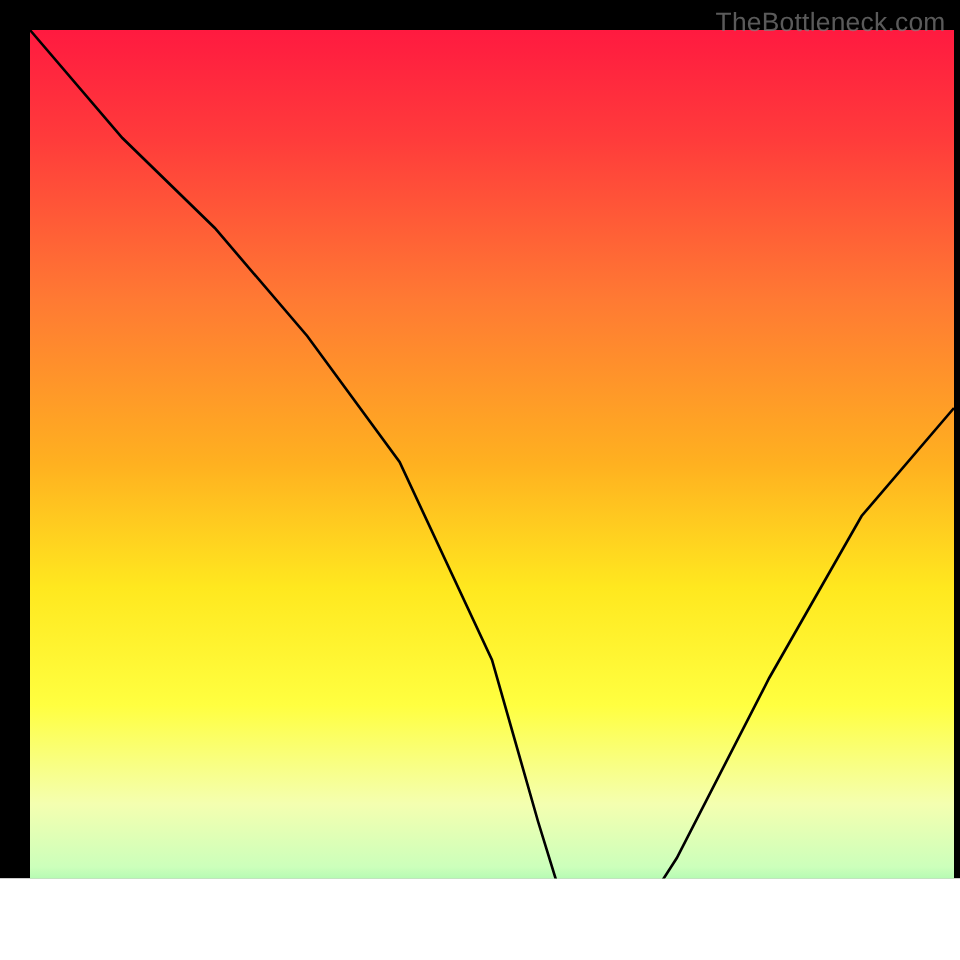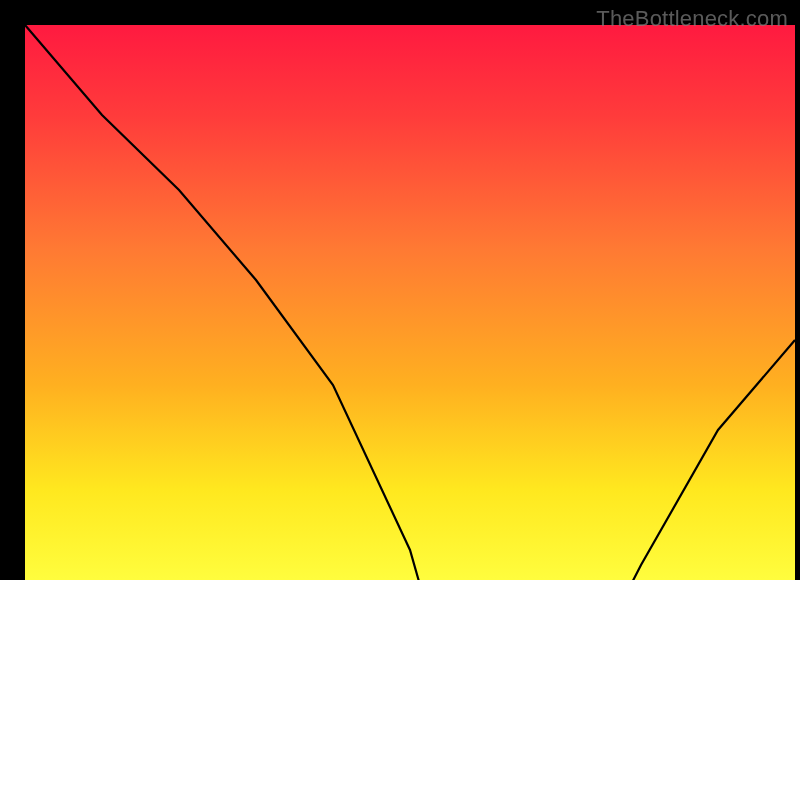--- a/index.html
+++ b/index.html
@@ -3,21 +3,21 @@
 <meta charset="utf-8">
 <style>
   body {
     margin: 0;
     padding: 0;
     background: #ffffff;
     font-family: Arial, Helvetica, sans-serif;
   }
   .chart-container {
     width: 800px;
-    height: 580px;
+    height: 732px;
     position: relative;
     background: #000000;
   }
   .watermark {
     position: absolute;
     top: 6px;
     right: 12px;
     color: rgba(128,128,128,0.7);
     font-size: 22px;
     font-weight: 500;

